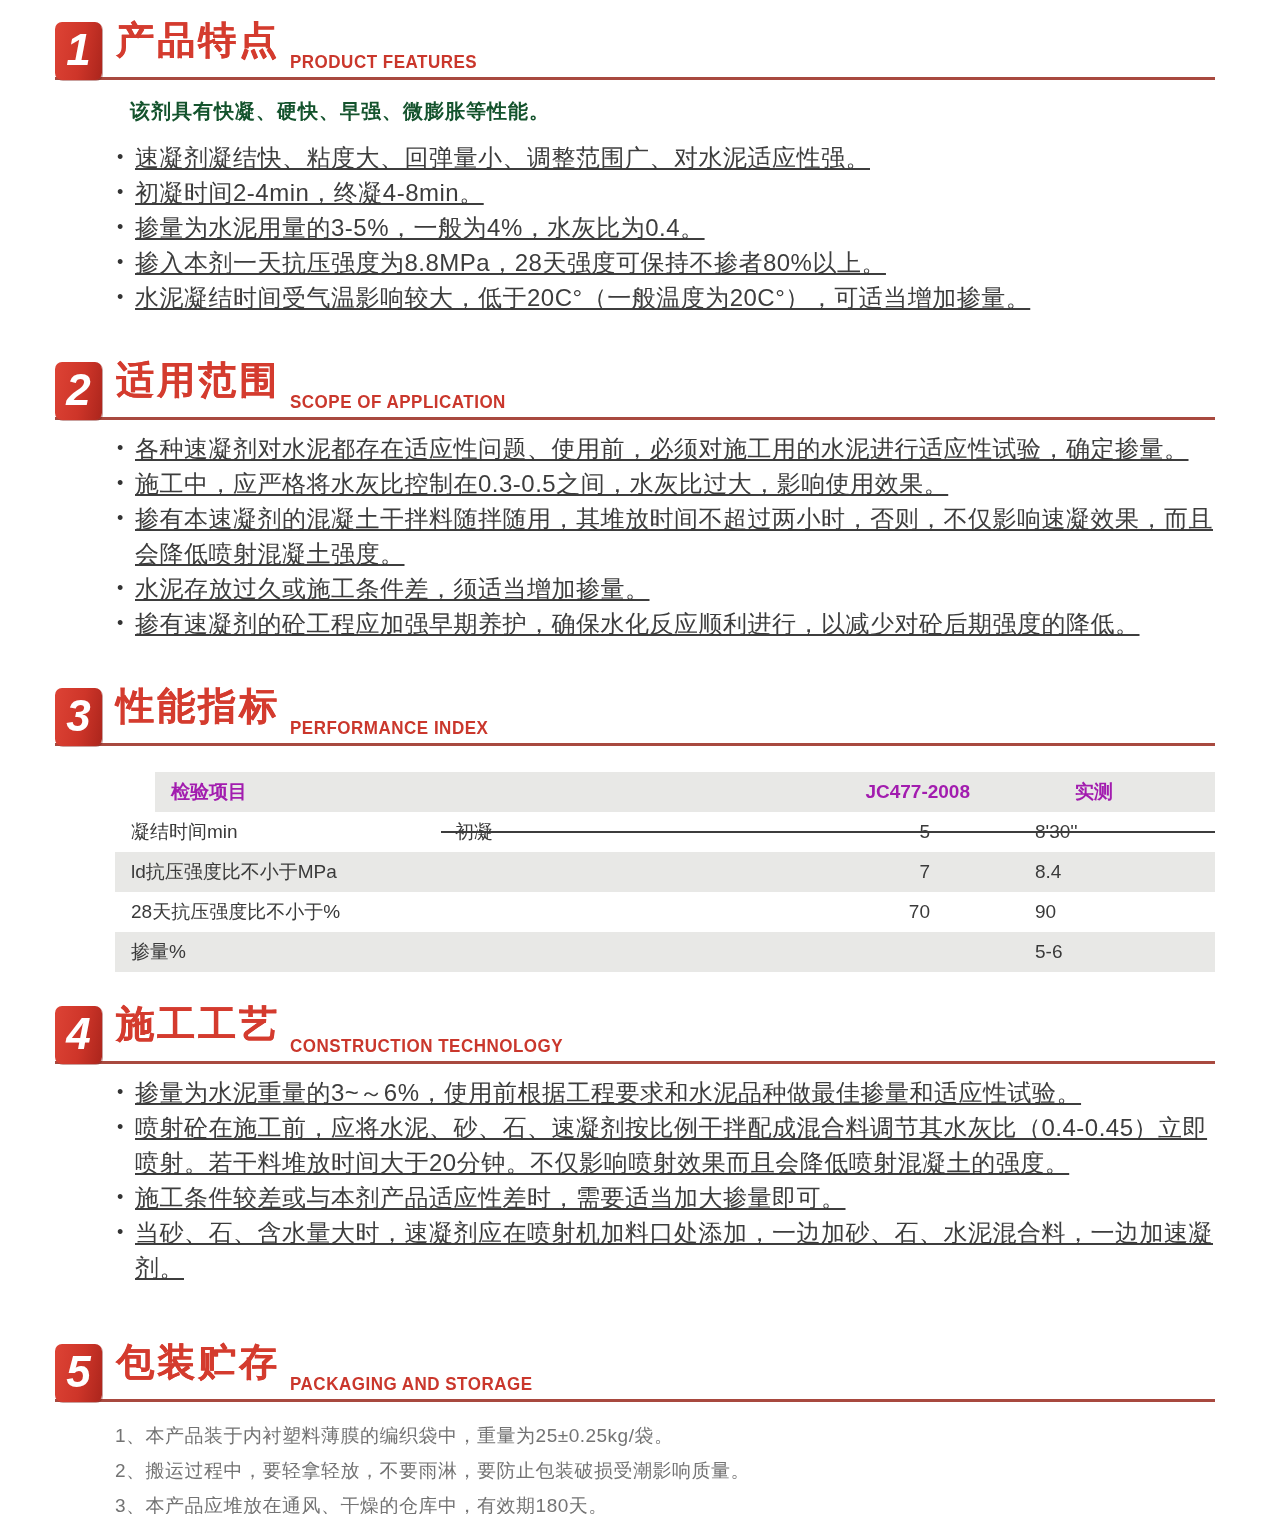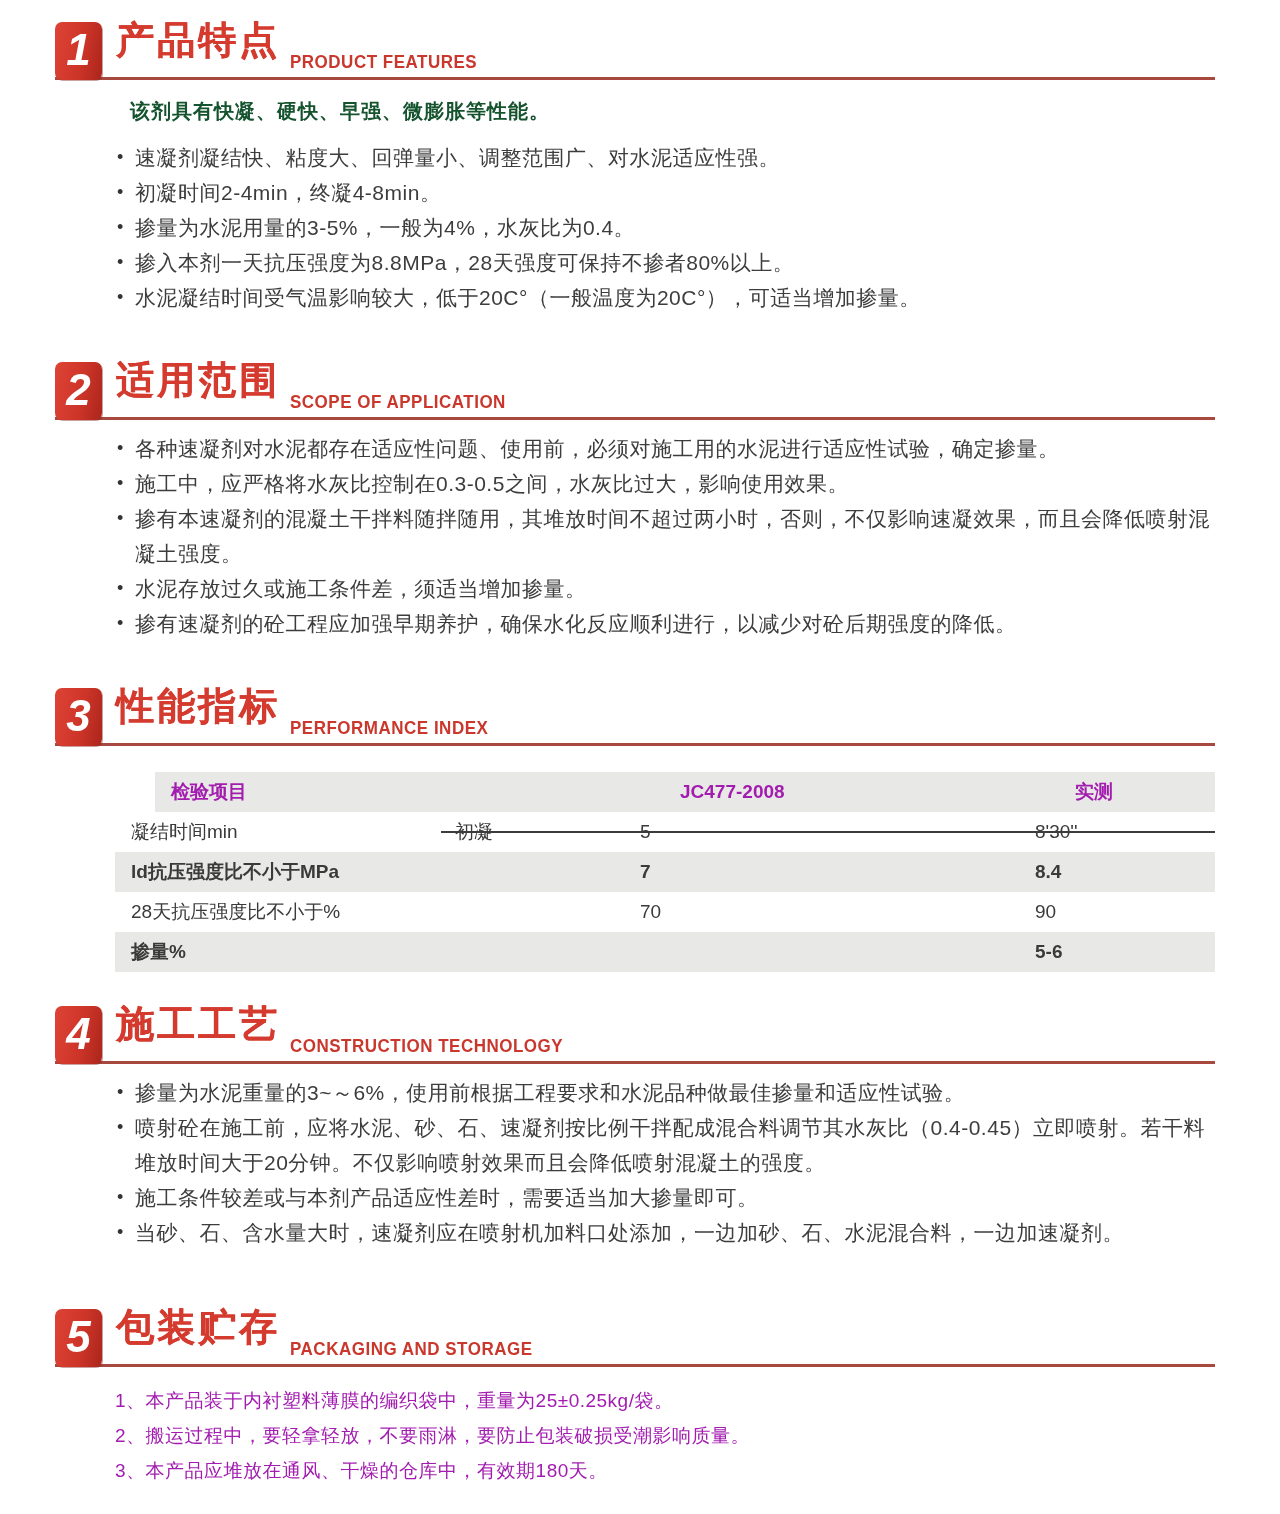--- a/index.html
+++ b/index.html
@@ -37,42 +37,42 @@
     transform:scaleY(1.05);
   }
   
   .intro {
     margin:14px 0 0 75px; font-weight:bold; color:#14532d;
     font-size:20px; line-height:35px; letter-spacing:1px;
   }
   ul.bullets { list-style:none; margin:11px 0 0 60px; width:1100px; }
   ul.bullets li {
     position:relative; padding-left:20px;
-    font-size:21px; line-height:35px; color:#3d3d3d; letter-spacing:.5px;
+    font-size:24px; line-height:35px; color:#3d3d3d; letter-spacing:.5px;text-decoration:underline;
   }
   ul.bullets li::before {
     content:"•"; position:absolute; left:2px; top:0;
     color:#333; font-size:18px;
   }
   ol.numbered { list-style:none; margin:16px 0 0 60px; width:1110px; }
-  ol.numbered li { font-size:19px; line-height:35px; color:#a21caf; letter-spacing:.5px; }
+  ol.numbered li { font-size:19px; line-height:35px; color:#737373; letter-spacing:.5px; }
   
   .s1 { padding-top:18px; }
   .s2 { padding-top:43px; }
   .s3 { padding-top:43px; }
   .s4 { padding-top:30px; }
   .s5 { padding-top:55px; }
   
   .ptable { margin:26px 0 0 60px; width:1100px; font-size:19px; color:#3a3a3a; }
   .t-row { display:grid; grid-template-columns:340px 185px 290px 285px; align-items:center; min-height:40px; }
-  .t-row.shaded, .t-head { background:#e8e8e6;font-weight:bold; }
+  .t-row.shaded, .t-head { background:#e8e8e6; }
   .t-head { font-weight:bold; color:#a21caf;margin-left:40px; }
   .c1 { padding-left:16px; }
   .c2 { text-align:left; }
-  .c3 { text-align:left; }
+  .c3 { text-align:right; }
   .c4 { padding-left:105px; text-align:left; }
   .t-group { position:relative; display:grid; grid-template-columns:340px 1fr; }
   .g-label { grid-row:1 / span 1; display:flex; align-items:center; padding-left:16px; }
   .g-rows .t-row { grid-template-columns:185px 290px 285px; }
   .g-divider {
     position:absolute; left:326px; right:0; top:50%;
     height:2px; background:#3c3c3c; margin-top:-1px;
   }
 </style>
 </head>

